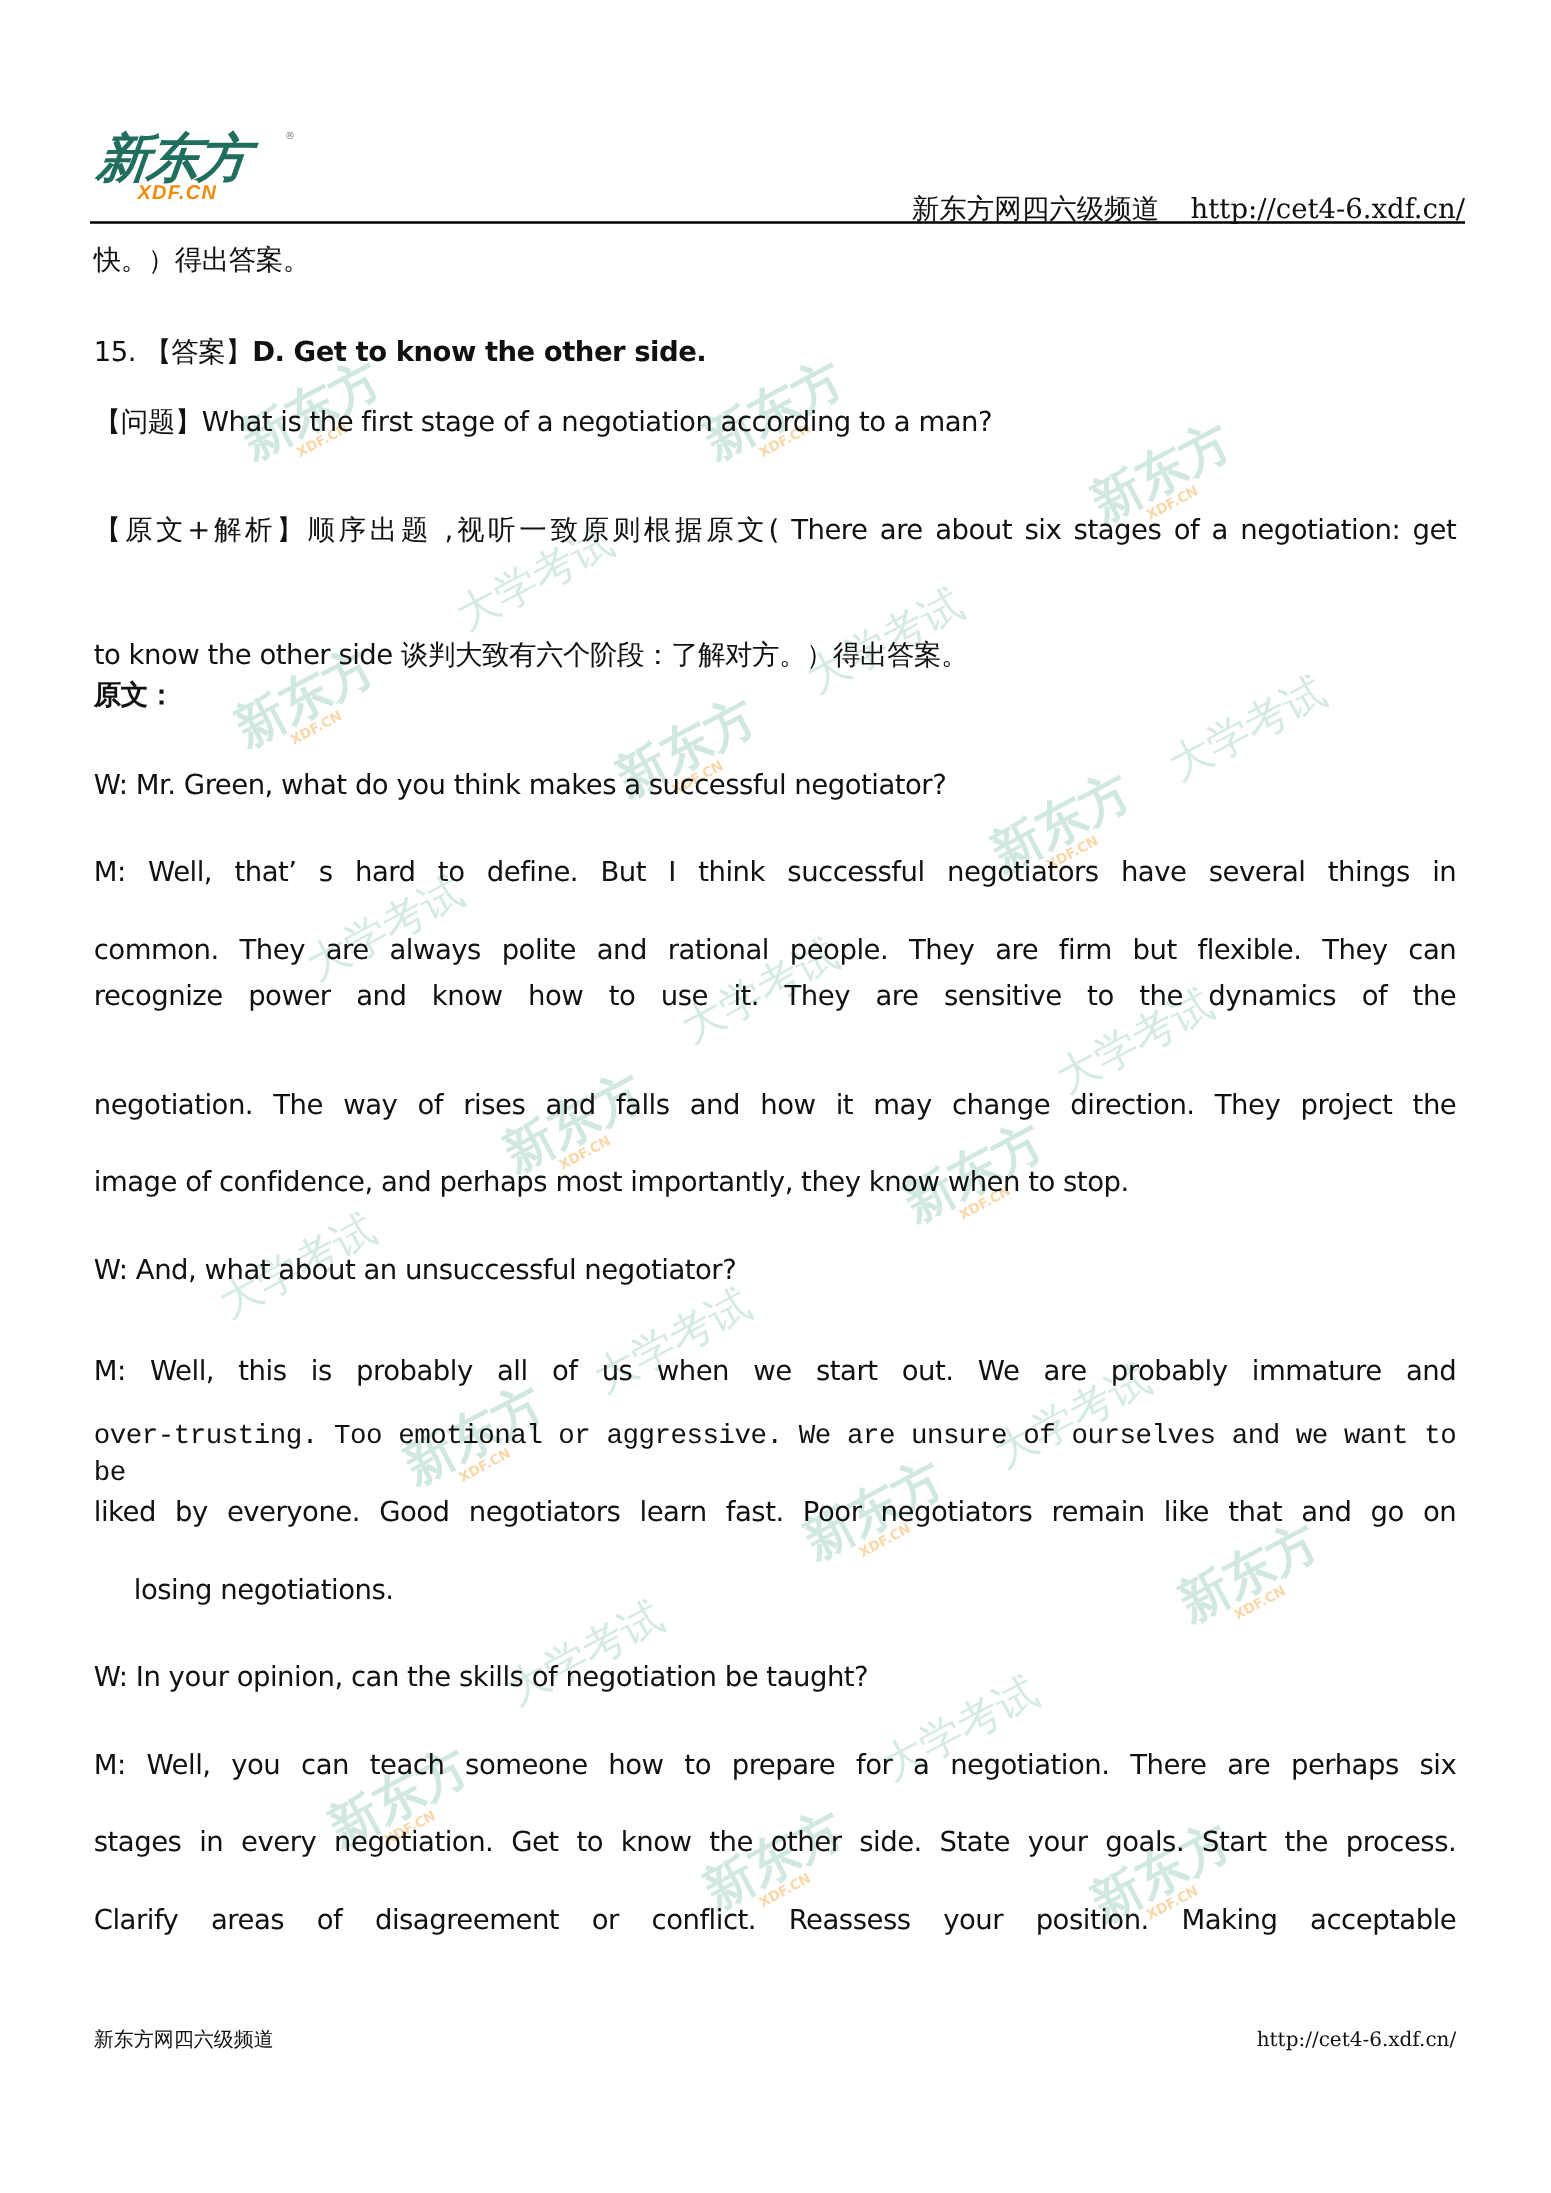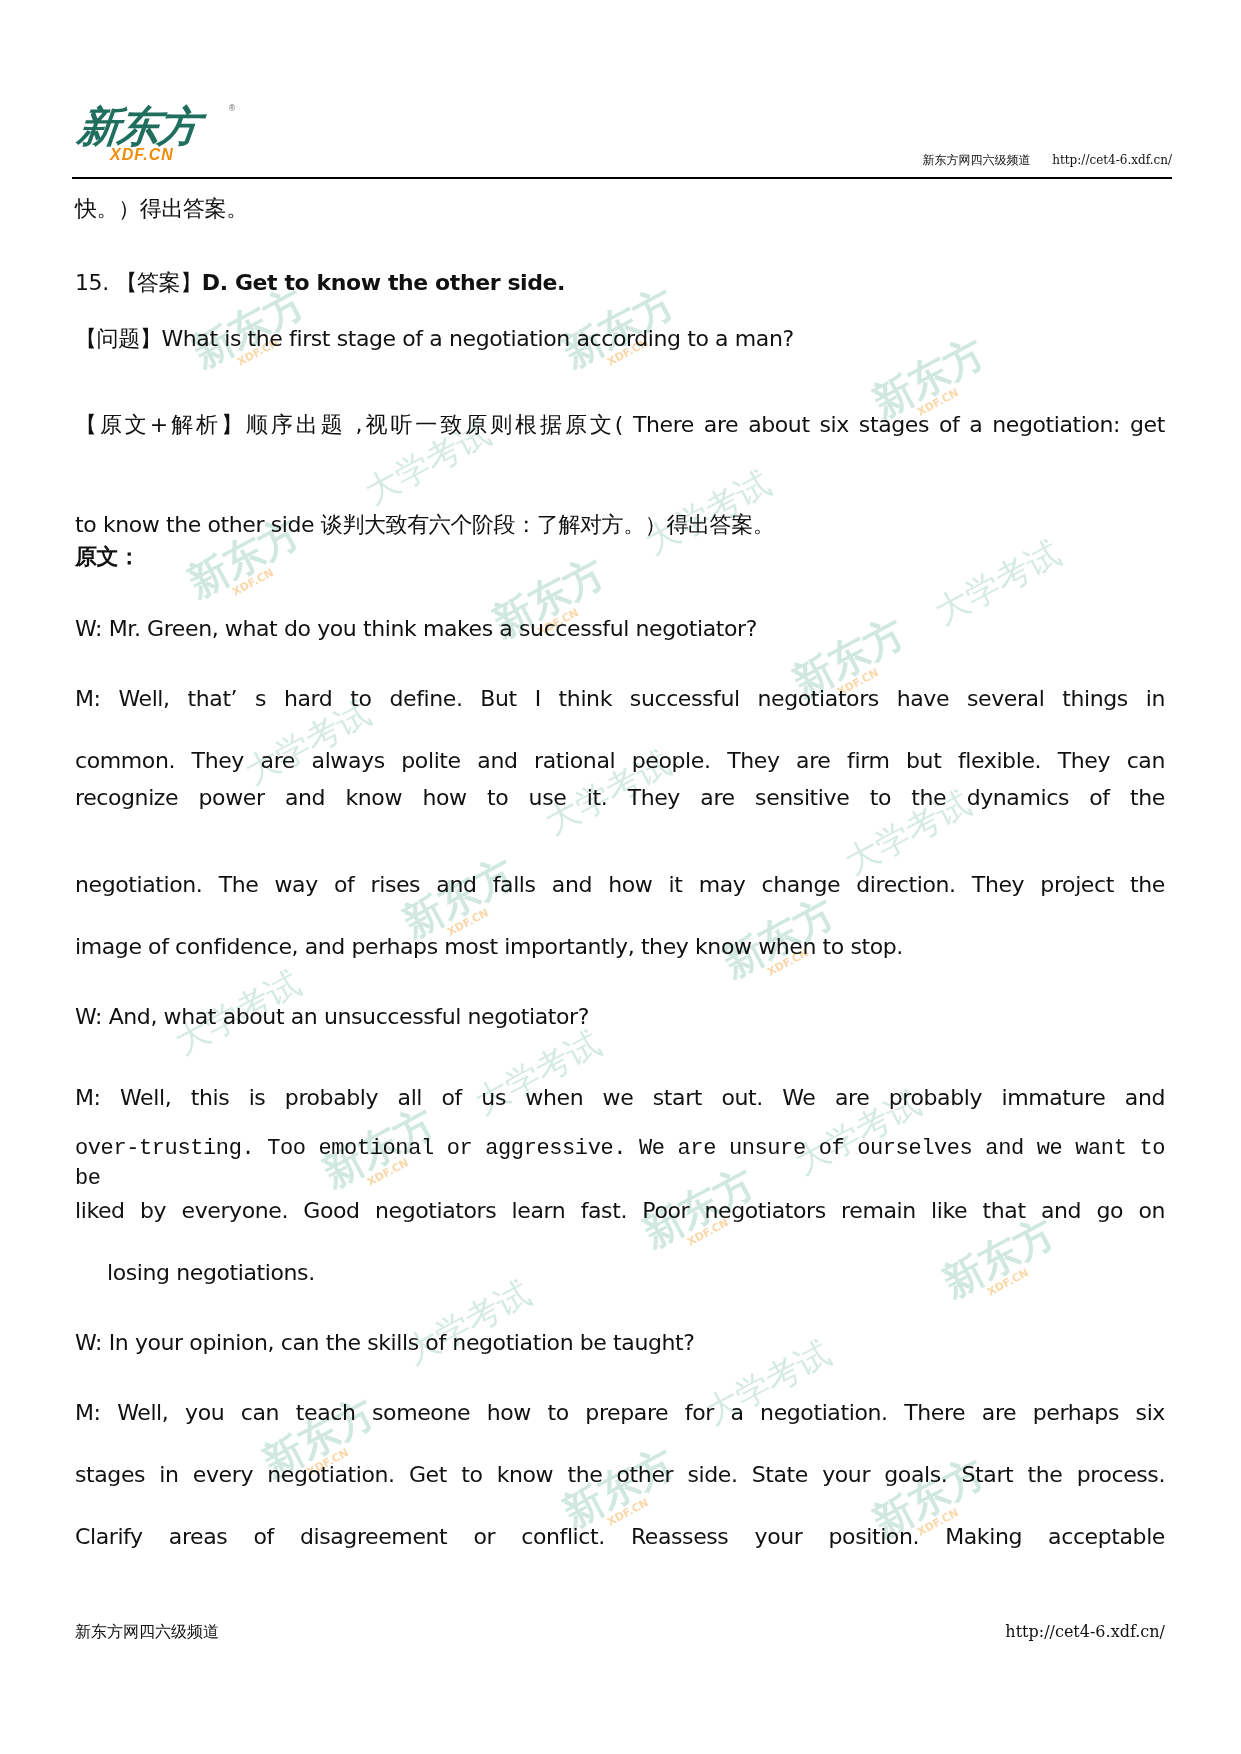--- a/index.html
+++ b/index.html
@@ -3,21 +3,21 @@
 <meta charset="utf-8">
 <style>
   html, body { margin: 0; padding: 0; background: #ffffff; }
   body { width: 1241px; height: 1754px; position: relative; overflow: hidden; font-family: "DejaVu Sans", sans-serif; color: #111; }
 
   .header { position: absolute; left: 72px; top: 96px; width: 1100px; height: 84px; }
   .logo { position: absolute; left: 6px; top: 8px; width: 160px; height: 64px; }
   .logo-cn { position: absolute; left: 0; top: 0; font-family: "DejaVu Sans", sans-serif; font-weight: bold; font-size: 42px; letter-spacing: -2px; color: #1f6e5e; font-style: italic; line-height: 46px; transform: skewX(-6deg); }
   .logo-en { position: absolute; left: 32px; top: 42px; font-family: "Liberation Sans", sans-serif; font-weight: bold; font-size: 16px; color: #f08c0a; letter-spacing: 1px; font-style: italic; }
   .logo-reg { position: absolute; left: 150px; top: 0; font-size: 8px; color: #777; }
-  .header-right { position: absolute; right: 0; top: 56px; font-family: "DejaVu Serif", serif; font-size: 12px; color: #111; white-space: nowrap; }
+  .header-right { position: absolute; right: 0; top: 56px; font-family: "DejaVu Serif", serif; font-size: 22px; color: #111; white-space: nowrap; }
   .header-right .site { margin-right: 18px; }
   .header-rule { position: absolute; left: 72px; top: 177px; width: 1100px; height: 2px; background: #000; }
 
   .content { position: absolute; left: 75px; top: 190px; width: 1090px; font-family: "DejaVu Sans", sans-serif; font-size: 22px; letter-spacing: -0.4px; }
   .line { position: absolute; left: 0; white-space: nowrap; line-height: 30px; }
   .justify { width: 1090px; text-align: justify; text-align-last: justify; white-space: normal; }
   .bold { font-weight: bold; text-align: center; }
 
   .footer { position: absolute; left: 75px; top: 1622px; width: 1090px; font-family: "DejaVu Serif", serif; font-size: 16px; color: #111; }
   .footer-left { position: absolute; left: 0; top: 0; }

